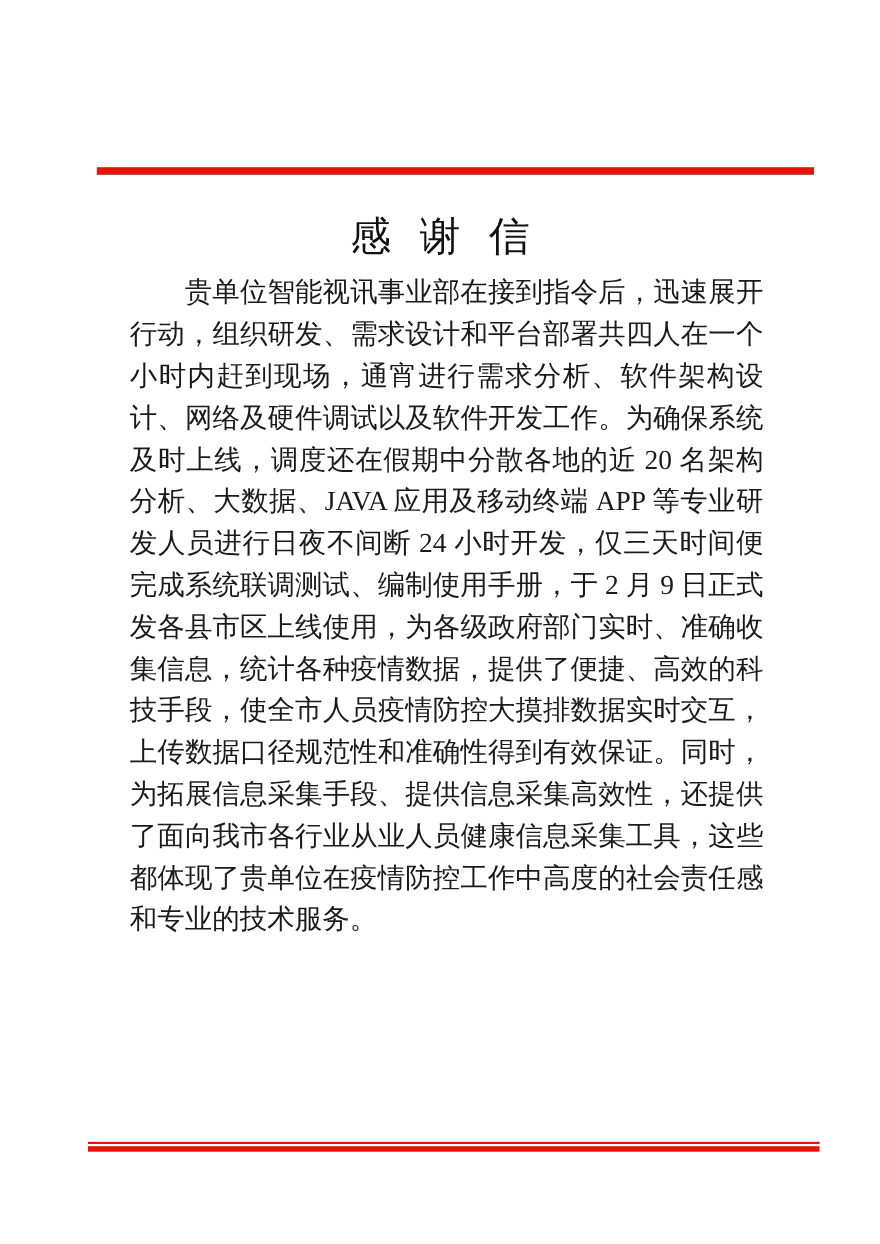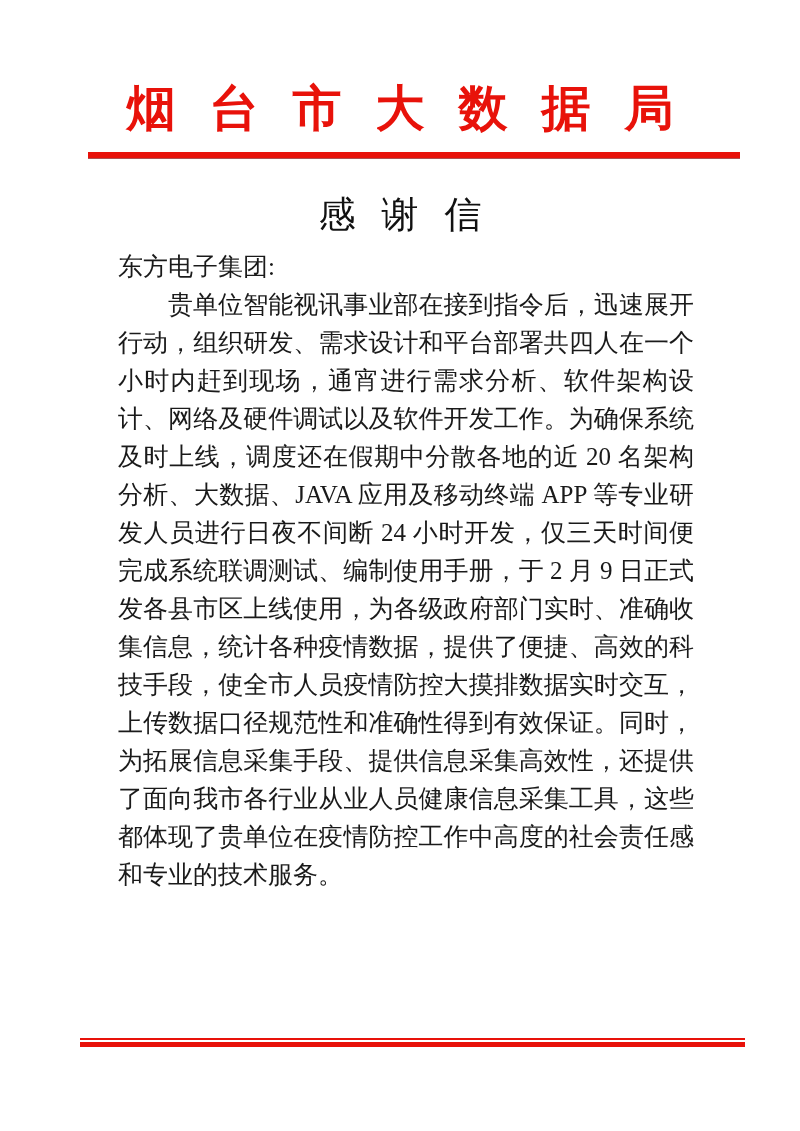--- a/index.html
+++ b/index.html
@@ -79,26 +79,24 @@
     background: #ffffff;
     border-top: 2px solid #e8120a;
     border-bottom: 5px solid #e8120a;
   }
 </style>
 </head>
 <body>
 
 <div class="page">
 
-  <div class="agency-name">烟台市大数据局</div>
 
   <div class="rule-top"></div>
 
   <div class="letter-title">感谢信</div>
 
   <div class="letter-body">
-    <p>东方电子集团:</p>
     <p class="indent">贵单位智能视讯事业部在接到指令后，迅速展开行动，组织研发、需求设计和平台部署共四人在一个小时内赶到现场，通宵进行需求分析、软件架构设计、网络及硬件调试以及软件开发工作。为确保系统及时上线，调度还在假期中分散各地的近 20 名架构分析、大数据、JAVA 应用及移动终端 APP 等专业研发人员进行日夜不间断 24 小时开发，仅三天时间便完成系统联调测试、编制使用手册，于 2 月 9 日正式发各县市区上线使用，为各级政府部门实时、准确收集信息，统计各种疫情数据，提供了便捷、高效的科技手段，使全市人员疫情防控大摸排数据实时交互，上传数据口径规范性和准确性得到有效保证。同时，为拓展信息采集手段、提供信息采集高效性，还提供了面向我市各行业从业人员健康信息采集工具，这些都体现了贵单位在疫情防控工作中高度的社会责任感和专业的技术服务。</p>
   </div>
 
   <div class="rule-bottom"></div>
 
 </div>
 
 </body></html>

